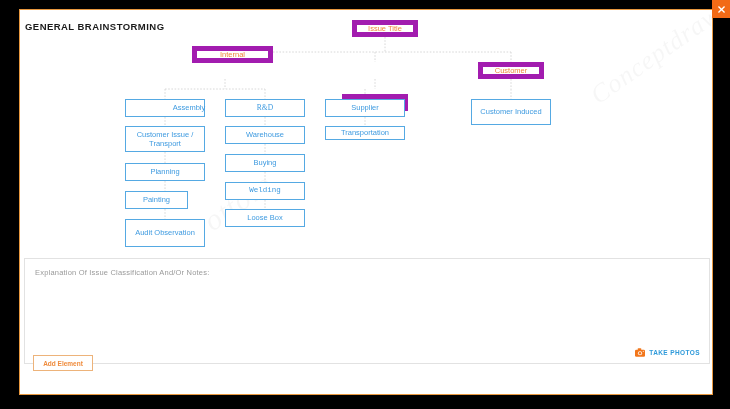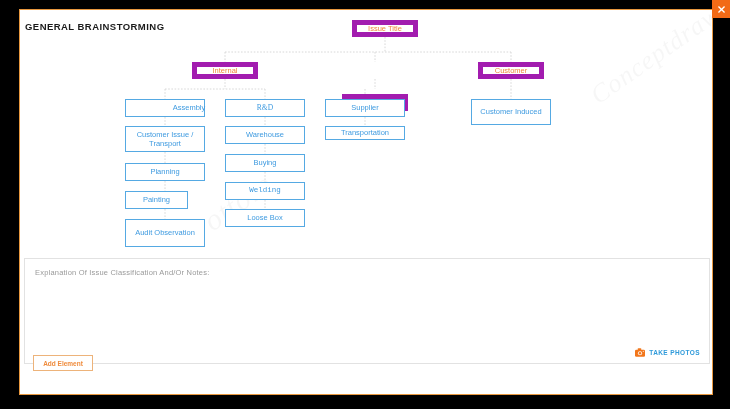--- a/index.html
+++ b/index.html
@@ -206,21 +206,21 @@
           <line x1="355" y1="69" x2="355" y2="79" stroke="#d8d8d8" stroke-width="1" stroke-dasharray="1.6 1.6"></line>
           <line x1="345" y1="79" x2="345" y2="89" stroke="#d8d8d8" stroke-width="1" stroke-dasharray="1.6 1.6"></line>
           <line x1="345" y1="107" x2="345" y2="116" stroke="#d8d8d8" stroke-width="1" stroke-dasharray="1.6 1.6"></line>
           <line x1="491" y1="69" x2="491" y2="79" stroke="#d8d8d8" stroke-width="1" stroke-dasharray="1.6 1.6"></line>
           <line x1="491" y1="79" x2="491" y2="89" stroke="#d8d8d8" stroke-width="1" stroke-dasharray="1.6 1.6"></line>
         </svg>
 
     <div class="node orange" style="left: 332px; top: 10px; width: 66px; height: 17px;">
           <span>Issue Title</span>
         </div>
-        <div class="node orange" style="left: 172px; top: 52px; width: 66px; height: 17px;">
+        <div class="node orange" style="left: 172px; top: 36px; width: 81px; height: 17px;">
           <span>Internal</span>
         </div>
         <div class="node orange" style="left: 322px; top: 52px; width: 66px; height: 17px; margin-top: 32px;">
           <span>External</span>
         </div>
         <div class="node orange" style="left: 458px; top: 52px; width: 66px; height: 17px;">
           <span>Customer</span>
         </div>
         <div class="node blue" style="left: 105px; top: 89px; width: 80px; height: 18px; padding-left: 48px;">
           <span>Assembly</span>

